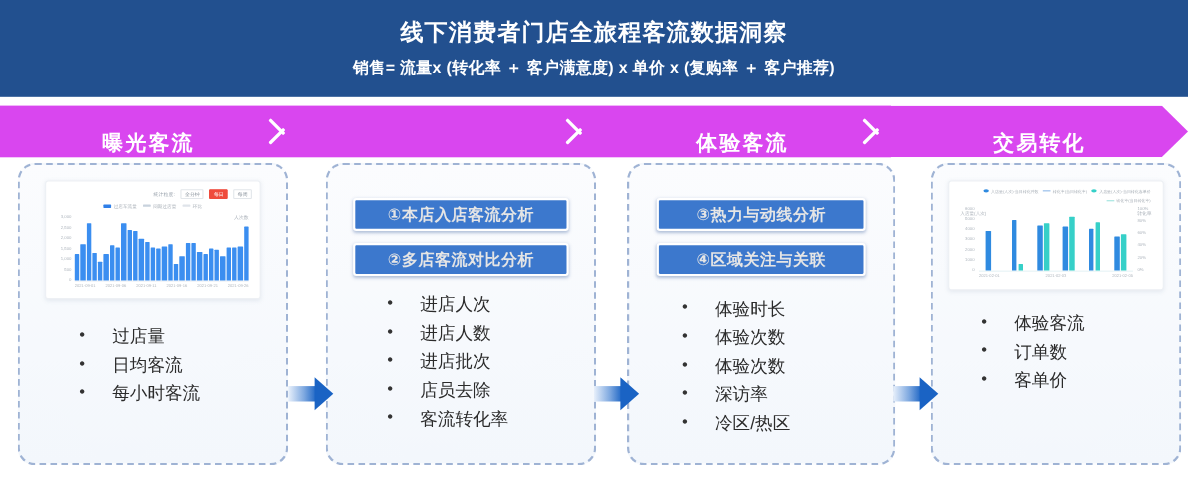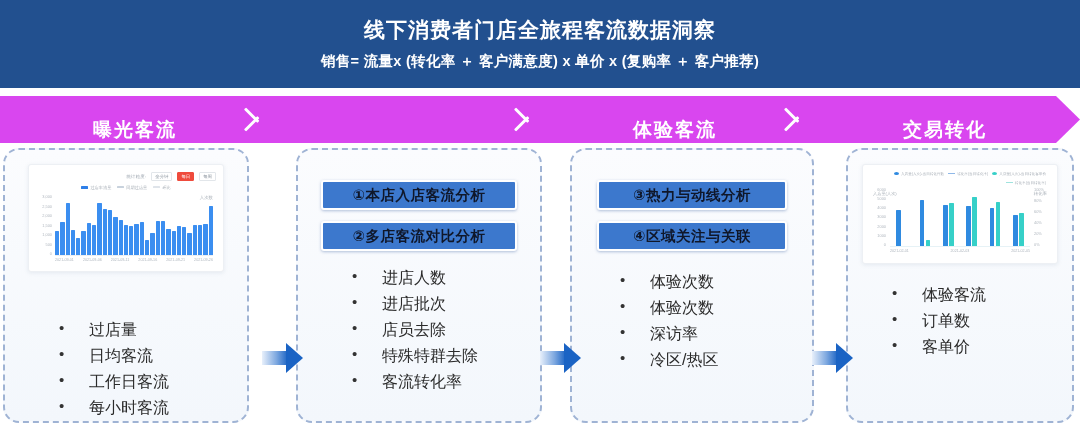--- a/index.html
+++ b/index.html
@@ -62,21 +62,21 @@
     position: absolute; left: 0; top: 143px; width: 1080px; height: 295px;
   }
   .panel {
     position: absolute; top: 5px; height: 275px;
     border: 2px dashed #9fb3d4;
     border-radius: 16px;
     background: linear-gradient(180deg, #fbfcfe 0%, #f3f7fc 100%);
     display: flex; flex-direction: column; align-items: center;
     padding-top: 14px;
   }
-  #panel-1 { left: 3px;  width: 246px; gap: 23px; }
+  #panel-1 { left: 16px;  width: 246px; }
   #panel-2 { left: 296px; width: 246px; }
   #panel-3 { left: 570px; width: 244px; }
   #panel-4 { left: 846px; width: 228px; }
 
   
   .connector {
     position: absolute; top: 200px; width: 42px; height: 30px; z-index: 5;
   }
   #conn-1 { left: 262px; }
   #conn-2 { left: 540px; }
@@ -94,21 +94,21 @@
 
   
   .btn-stack { width: 100%; display: flex; flex-direction: column; align-items: center; gap: 11px; margin-top: 16px; }
   .pill {
     width: 196px; height: 30px;
     background: #3c78cd;
     border: 2px solid #ffffff;
     box-shadow: 0 1px 3px rgba(40,80,150,.35);
     border-radius: 3px;
     display: flex; align-items: center; justify-content: center;
-    color: #0f172a; font-size: 14.5px; font-weight: bold; letter-spacing: .5px;
+    color: #e5e5e5; font-size: 14.5px; font-weight: bold; letter-spacing: .5px;
   }
   #panel-3 .pill { width: 190px; }
 
   
   .bullets { list-style: none; margin-top: 18px; width: 100%; padding-left: 54px; }
   #panel-4 .bullets { padding-left: 44px; }
   .bullets li {
     position: relative; font-size: 16px; color: #2b2b2b;
     line-height: 1.62; padding-left: 30px; white-space: nowrap;
   }
@@ -284,45 +284,45 @@
           <span>2021-09-06</span>
           <span>2021-09-11</span>
           <span>2021-09-16</span>
           <span>2021-09-21</span>
           <span>2021-09-26</span>
         </div>
       </div>
       <ul class="bullets">
         <li>过店量</li>
         <li>日均客流</li>
-        <li>工作日客流</li>
         <li>每小时客流</li>
       </ul>
     </div>
 
     <div class="panel" id="panel-2">
       <div class="btn-stack">
         <div class="pill">①本店入店客流分析</div>
         <div class="pill">②多店客流对比分析</div>
       </div>
       <ul class="bullets">
+        <li>进店人次</li>
         <li>进店人数</li>
         <li>进店批次</li>
         <li>店员去除</li>
-        <li>特殊特群去除</li>
         <li>客流转化率</li>
       </ul>
     </div>
 
     <div class="panel" id="panel-3">
       <div class="btn-stack">
         <div class="pill">③热力与动线分析</div>
         <div class="pill">④区域关注与关联</div>
       </div>
       <ul class="bullets">
+        <li>体验时长</li>
         <li>体验次数</li>
         <li>体验次数</li>
         <li>深访率</li>
         <li>冷区/热区</li>
       </ul>
     </div>
 
     <div class="panel" id="panel-4">
       <div class="card" id="chart-card-4">
         <div class="c-legend4">

